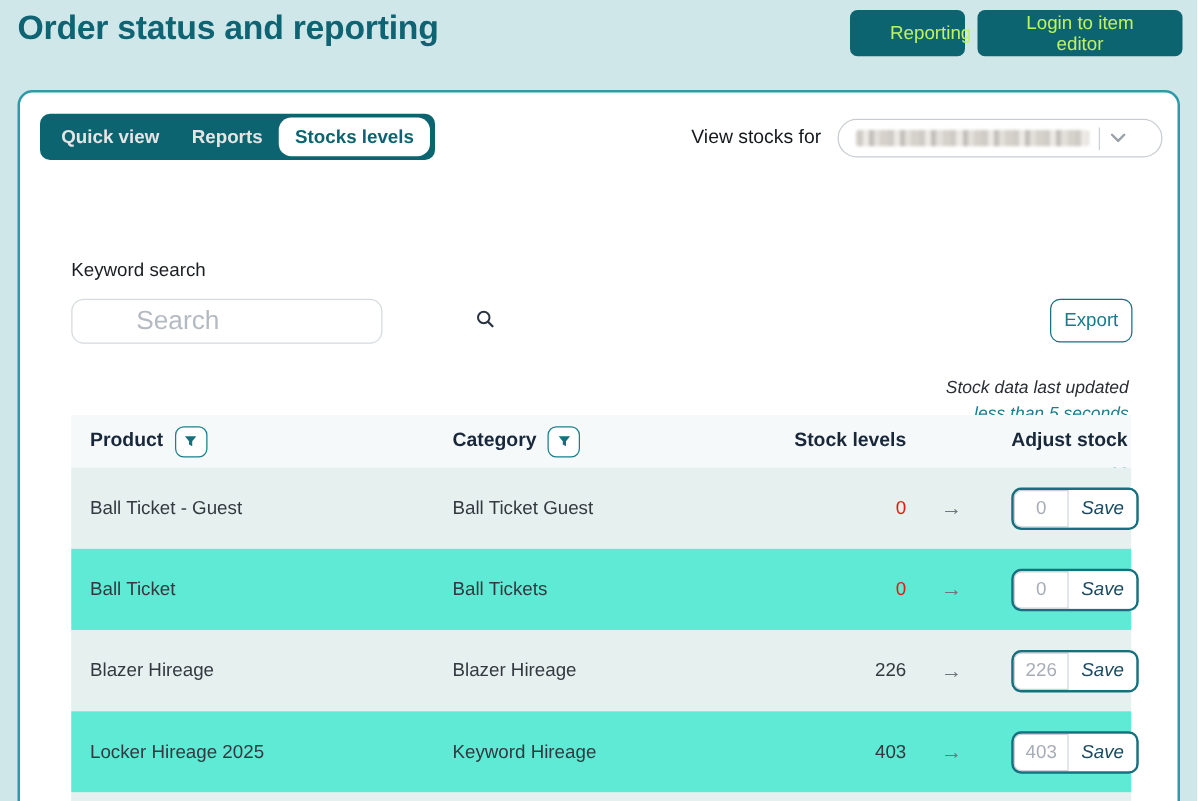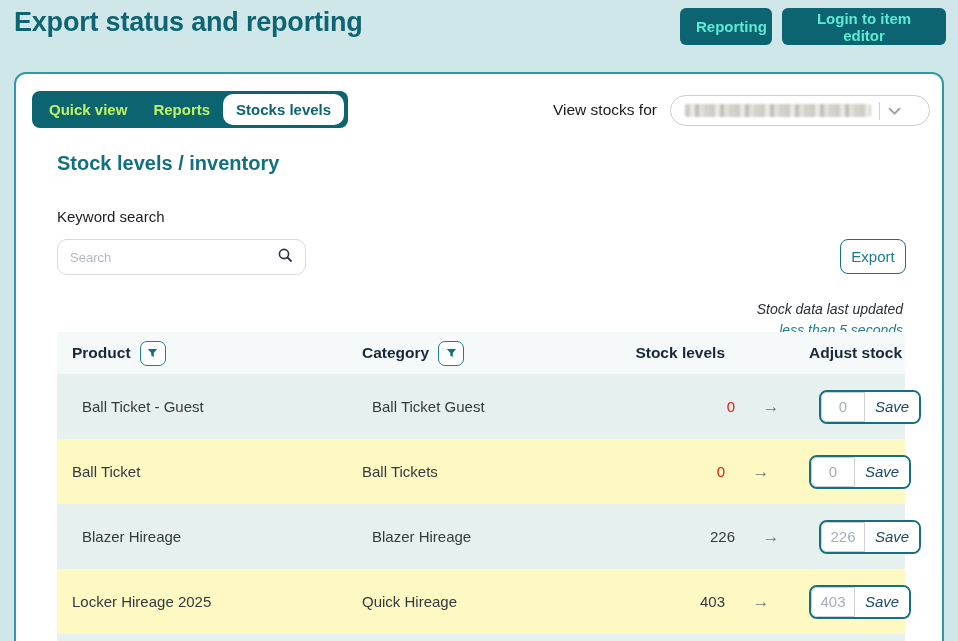--- a/index.html
+++ b/index.html
@@ -2,51 +2,51 @@
 <html><head>
 <meta charset="utf-8">
 <style>
   * { margin:0; padding:0; box-sizing:border-box; }
   html,body { width:958px; height:641px; overflow:hidden; }
   body { font-family:"Liberation Sans", sans-serif; }
   #frame { position:relative; width:958px; height:641px; background:#d0e7ea; overflow:hidden; }
 
   
   .page-title { position:absolute; left:14px; top:7px; font-size:27px; font-weight:bold; color:#0e6473; letter-spacing:-0.2px; }
-  .hdr-btn { position:absolute; top:8px; height:37px; background:#0c6470; color:#5eead4; font-weight:bold;
-             font-size:15px; border:none; border-radius:6px; padding:0 16px; font-family:inherit; cursor:pointer; }
+  .hdr-btn { position:absolute; top:8px; height:37px; background:#0c6470; color:#bef264; font-weight:normal;
+             font-size:15px; border:none; border-radius:6px; padding:0 32px; font-family:inherit; cursor:pointer; }
   .hdr-btn.reporting { left:680px; width:92px; }
   .hdr-btn.login { left:782px; width:164px; }
 
   
   .container { position:absolute; left:14px; top:72px; width:930px; height:585px;
                background:#fff; border:2px solid #2e99a7; border-radius:12px; }
 
   
   .tab-bar { position:absolute; left:16px; top:17px; height:37px; background:#0c6470; border-radius:8px;
              display:flex; align-items:center; padding:0 4px; }
-  .tab { height:31px; line-height:31px; padding:0 13px; color:#bef264; font-size:15px; font-weight:bold;
+  .tab { height:31px; line-height:31px; padding:0 13px; color:#e5e5e5; font-size:15px; font-weight:bold;
          background:transparent; border:none; border-radius:7px; font-family:inherit; cursor:pointer; white-space:nowrap; }
   .tab.active { background:#fff; color:#0c6470;border-radius:10px; }
 
   
   .view-stocks-label { position:absolute; left:537px; top:27px; font-size:15.5px; color:#16191d; }
   .stocks-select { position:absolute; left:654px; top:21px; width:260px; height:31px; background:#fff;
                    border:1px solid #c8cdd2; border-radius:16px; display:flex; align-items:center;
                    padding:0 10px 0 14px; cursor:pointer; }
   .redacted { flex:1; height:13px; max-width:186px; border-radius:2px; opacity:.85; filter:blur(1.1px);
               background:repeating-linear-gradient(90deg,#c7c3bd 0 5px,#e9e6e1 5px 10px,#b9b4ae 10px 14px,#dedad4 14px 19px,#cfcac2 19px 25px); }
   .select-divider { width:1px; height:18px; background:#ccd1d6; margin:0 8px 0 8px; }
 
   
   .section-title { position:absolute; left:41px; top:78px; font-size:20px; font-weight:bold; color:#11707f; }
   .keyword-label { position:absolute; left:41px; top:134px; font-size:15px; color:#1a1d21; }
   .search-wrap { position:absolute; left:41px; top:165px; width:249px; height:36px; background:#fff;
                  border:1.5px solid #d5dade; border-radius:10px; display:flex; align-items:center; padding:0 12px; }
-  .search-wrap input { flex:1; border:none; outline:none; font-size:13px; font-family:inherit; color:#333; background:transparent; }
+  .search-wrap input { flex:1; border:none; outline:none; font-size:21px; font-family:inherit; color:#333; background:transparent;margin-left:39px; }
   .search-wrap input::placeholder { color:#b4bac2; }
   .export-btn { position:absolute; left:824px; top:165px; width:66px; height:35px; background:#fff;
                 border:1.5px solid #16707e; border-radius:8px; color:#1a7b8f; font-size:15px;
                 font-family:inherit; cursor:pointer; }
 
   
   .status-line { position:absolute; right:39px; top:227px; display:flex; align-items:flex-end; gap:5px;
                  font-size:14px; font-style:italic; color:#2a2f35;flex-direction:column; }
   .status-line .hl { color:#1c7f8e; }
   .refresh-btn { background:none; border:none; cursor:pointer; padding:0; display:flex; align-items:center; }
@@ -54,41 +54,41 @@
   
   .stock-table { position:absolute; left:41px; top:258px; width:848px; }
   .thead, .trow { display:grid; grid-template-columns:305px 228px 135px 72px 1fr; align-items:center; }
   .thead { height:42px; background:#f5f9f9; font-weight:bold; font-size:15.5px; color:#18283a; }
   .th-cell { display:flex; align-items:center; gap:9px; }
   .th-product { padding-left:15px; }
   .th-stock { justify-content:flex-end; }
   .th-adjust { padding-left:12px; }
   .filter-btn { width:26px; height:25px; background:#fff; border:1.5px solid #1b7f8d; border-radius:7px;
                 display:inline-flex; align-items:center; justify-content:center; cursor:pointer; padding:0; }
-  .trow { height:65px; font-size:15px; color:#333940; background:#fef9c3; }
-  .trow.alt { background:#e6f1ef;padding-left:10px; }
+  .trow { height:65px; font-size:15px; color:#333940; background:#5eead4; }
+  .trow.alt { background:#e6f1ef; }
   .cell-product { padding-left:15px; }
   .cell-stock { text-align:right; }
   .cell-stock.low { color:#e51a10; }
   .cell-arrow { text-align:center; color:#6e757e; font-size:17px; }
   .cell-adjust { padding-left:12px; }
   .adjust-group { display:inline-flex; align-items:stretch; height:34px; background:#fff;
                   border:2px solid #16707d; border-radius:8px; overflow:hidden; }
   .adjust-input { width:44px; border:1px solid #ccd1d6; border-radius:6px 0 0 6px; text-align:center;
                   color:#a7aeb8; font-size:15px; font-family:inherit; outline:none; background:#fff; }
   .save-btn { border:none; background:#fff; color:#1a4a61; font-size:15px; padding:0 10px;
               font-family:inherit; cursor:pointer;font-style:italic; }
   .trow.partial { height:22px; }
 </style>
 </head>
 <body>
 
 <div id="frame">
 
-  <div class="page-title">Export status and reporting</div>
+  <div class="page-title">Order status and reporting</div>
   <button class="hdr-btn reporting">Reporting</button>
   <button class="hdr-btn login">Login to item editor</button>
 
   <div class="container">
 
     <div class="tab-bar">
         <button class="tab">Quick view</button>
         <button class="tab">Reports</button>
         <button class="tab active">Stocks levels</button>
       </div>
@@ -97,21 +97,20 @@
     <div class="stocks-select">
       <div class="redacted"></div>
       <div class="select-divider"></div>
       <span>
         <svg viewBox="0 0 12 8" width="13" height="9">
             <polyline points="1.5,1.5 6,6 10.5,1.5" fill="none" stroke="#9aa1a8" stroke-width="1.8" stroke-linecap="round" stroke-linejoin="round"></polyline>
           </svg>
       </span>
     </div>
 
-    <div class="section-title">Stock levels / inventory</div>
     <div class="keyword-label">Keyword search</div>
 
     <div class="search-wrap">
       <input type="text" placeholder="Search" style="">
       <span>
         <svg viewBox="0 0 16 16" width="16" height="16">
             <circle cx="7" cy="7" r="4.6" fill="none" stroke="#2a3342" stroke-width="1.6"></circle>
             <line x1="10.6" y1="10.6" x2="14" y2="14" stroke="#2a3342" stroke-width="1.8" stroke-linecap="round"></line>
           </svg>
       </span>
@@ -185,21 +184,21 @@
     <div class="cell-arrow">→</div>
     <div class="cell-adjust">
       <div class="adjust-group">
         <input class="adjust-input" type="text" value="226" style="">
         <button class="save-btn">Save</button>
       </div>
     </div>
   </div>
           <div class="trow">
     <div class="cell-product">Locker Hireage 2025</div>
-    <div class="cell-category">Quick Hireage</div>
+    <div class="cell-category">Keyword Hireage</div>
     <div class="cell-stock">403</div>
     <div class="cell-arrow">→</div>
     <div class="cell-adjust">
       <div class="adjust-group">
         <input class="adjust-input" type="text" value="403" style="">
         <button class="save-btn">Save</button>
       </div>
     </div>
   </div>
           <div class="trow alt partial"></div>

